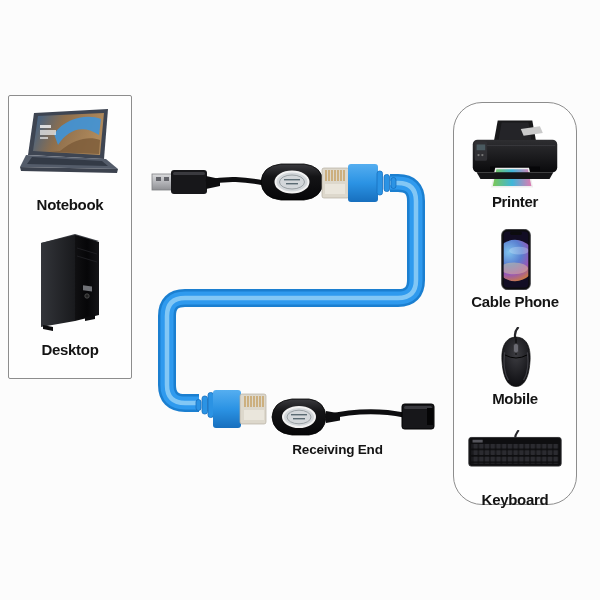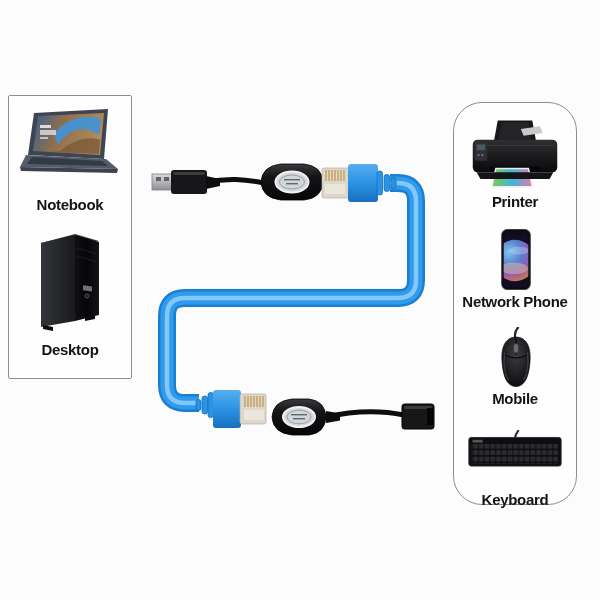--- a/index.html
+++ b/index.html
@@ -132,21 +132,21 @@
         </defs>
         <rect x="0.5" y="0.5" width="29" height="61" rx="5.5" fill="#0c0c0e" stroke="#3c3c40"></rect>
         <rect x="2.5" y="2.5" width="25" height="57" rx="3.5" fill="#120d24"></rect>
         <g clip-path="url(#scr)">
           <circle cx="14" cy="32" r="21" fill="url(#planet)"></circle>
           <ellipse cx="13" cy="40" rx="14" ry="6" fill="#e8c99a" opacity="0.45"></ellipse>
           <ellipse cx="18" cy="22" rx="10" ry="4" fill="#cfe3f5" opacity="0.35"></ellipse>
         </g>
         <rect x="9" y="2.5" width="12" height="3.5" rx="1.75" fill="#0c0c0e"></rect>
       </svg>
-      <div class="device-label" style="top:190px;">Network Phone</div>
+      <div class="device-label" style="top:190px;">Cable Phone</div>
     </div>
 
     <div>
       <svg class="device-art" style="left:43px; top:224px;" width="38" height="62" viewBox="0 0 60 98">
         <defs>
           <radialGradient id="mbody" cx="0.5" cy="0.35" r="0.8">
             <stop offset="0" stop-color="#3d3d42"></stop>
             <stop offset="0.6" stop-color="#1a1a1e"></stop>
             <stop offset="1" stop-color="#050507"></stop>
           </radialGradient>
@@ -267,14 +267,15 @@
       <polygon points="326,411 340,413.5 340,420.5 326,423" fill="#0e0e10"></polygon>
       <path d="M 326 417 C 352 411 380 410 404 415" stroke="#0e0e10" stroke-width="5" fill="none"></path>
       <g>
         <rect x="402" y="404" width="32" height="25" rx="2.5" fill="#17171a" stroke="#000"></rect>
         <rect x="404" y="406" width="28" height="3" rx="1.5" fill="#3a3a3f"></rect>
         <rect x="427" y="408" width="6" height="17" fill="#050506"></rect>
       </g>
     </g>
   </svg>
 
+  <div class="caption cap-receiving">Receiving End</div>
 
 </div>
 
 </body></html>

